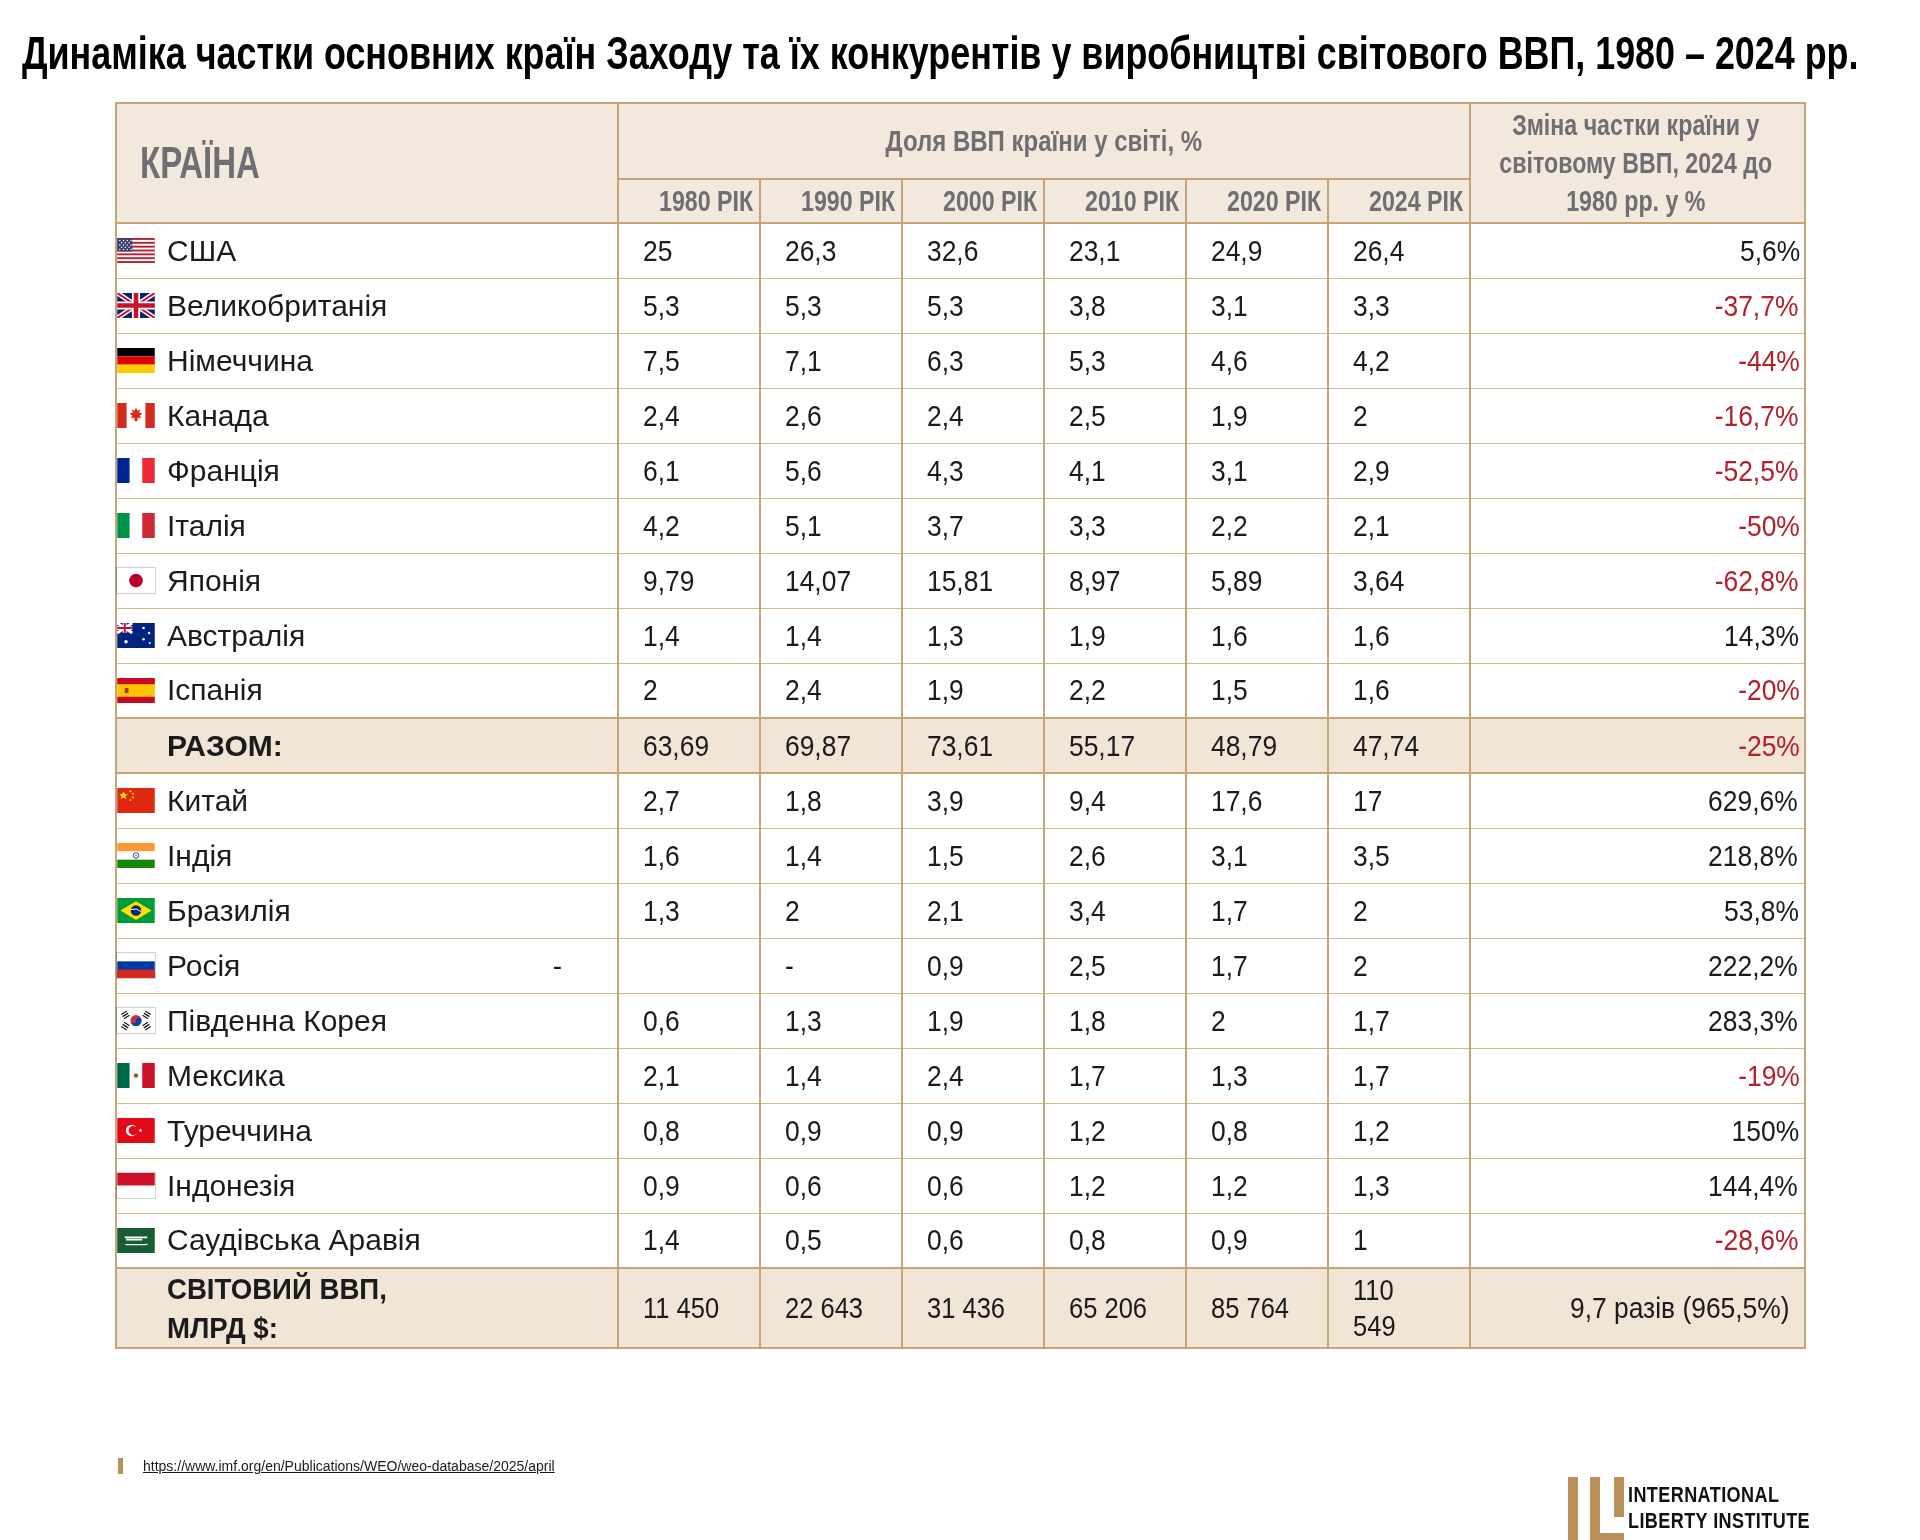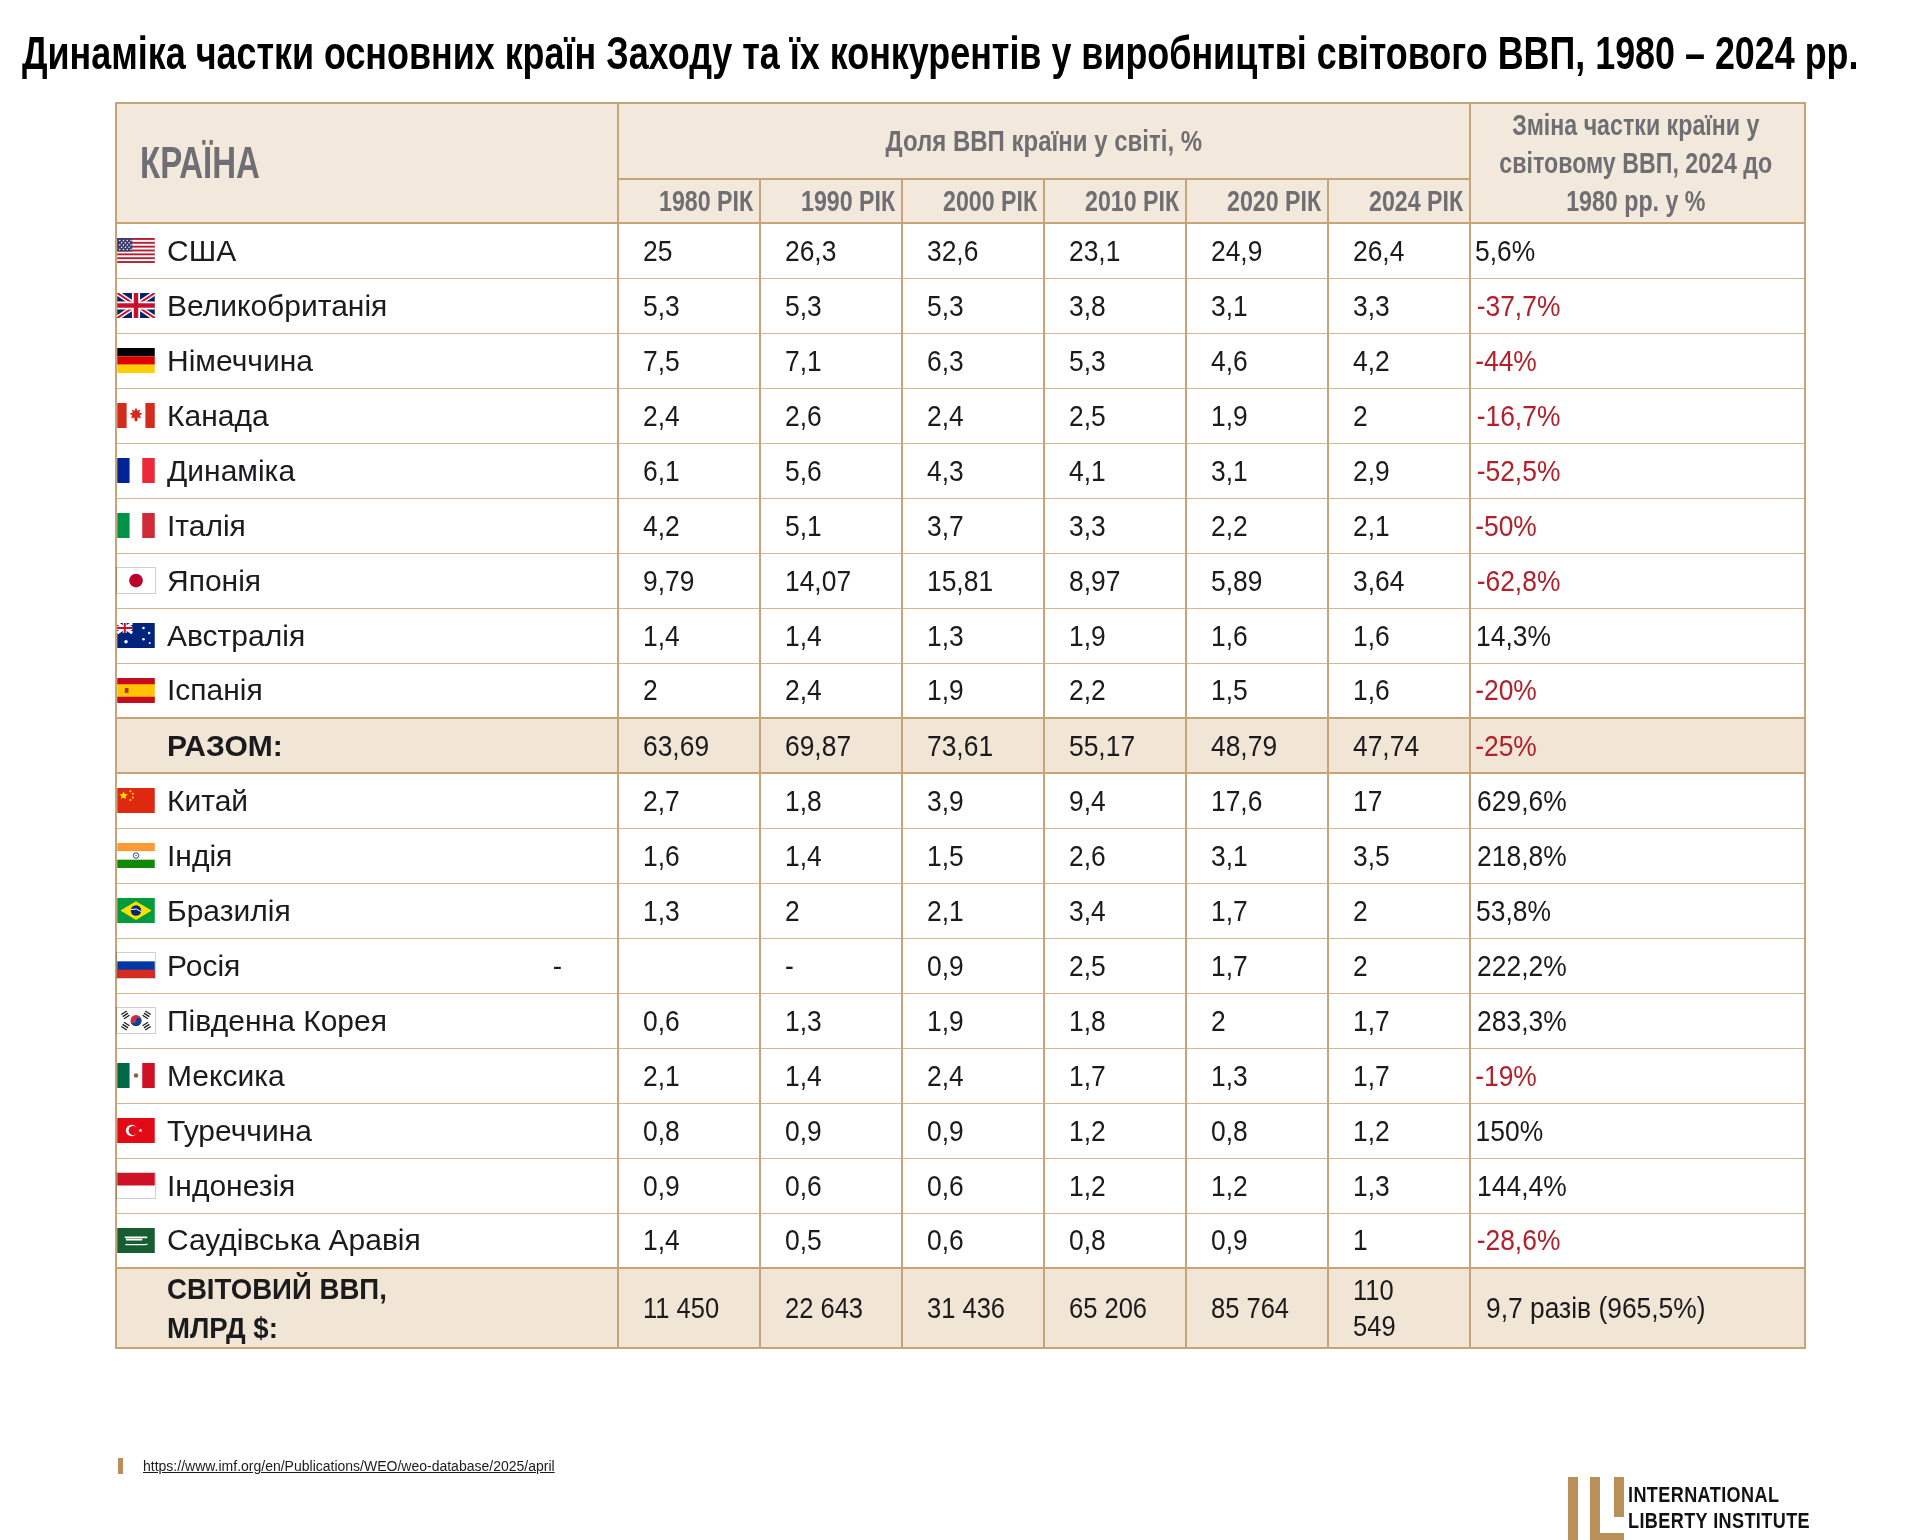--- a/index.html
+++ b/index.html
@@ -48,21 +48,21 @@
   .flag{width:38px;height:25px;flex:none;display:inline-flex;}
   .flag svg{width:100%;height:100%;display:block;}
   .flag-light{box-shadow:0 0 0 1px rgba(0,0,0,.18);}
   .cname{font-size:30px;}
   .blabel{font-weight:700;margin-left:50px;}
   .world-label{display:inline-block;max-width:300px;line-height:1.3;font-size:30px;
     transform:scaleX(.92);transform-origin:left center;}
   .note{margin-left:auto;padding-right:55px;font-size:28px;}
   .c-val{text-align:left;padding-left:24px;}
   .num{font-size:30px;display:inline-block;transform:scaleX(.88);transform-origin:left center;white-space:nowrap;}
-  .c-chg{text-align:left;}
+  .c-chg{text-align:right;}
   .num-c{font-size:30px;display:inline-block;transform:scaleX(.88);transform-origin:center center;white-space:nowrap;}
   .neg{color:var(--red,#b2212b);}
   tr.world .num{font-size:29px;}
   .wrapnum{white-space:normal;max-width:64px;line-height:1.25;text-align:left;}
   .footer{position:absolute;left:118px;top:1458px;display:flex;align-items:stretch;}
   .footer-bar{width:5px;background:var(--tan,#b9905a);margin-right:20px;}
   .src{display:flex;flex-direction:column;justify-content:center;gap:9px;}
   .src-line{font-size:21px;color:#1b1b1d;}
   .src-link{font-size:14px;color:#1b1b1d;text-decoration:underline;}
   .logo{position:absolute;right:70px;top:1458px;display:flex;align-items:flex-start;gap:2px;margin-top:19px;}
@@ -232,21 +232,21 @@
         <tr class="country">
           <td class="c-name">
             <div class="row-flex">
               <span class="flag">
                 <svg viewBox="0 0 30 20">
                   <rect width="10" height="20" fill="#002395"></rect>
                   <rect x="10" width="10" height="20" fill="#fff"></rect>
                   <rect x="20" width="10" height="20" fill="#ed2939"></rect>
                 </svg>
               </span>
-              <span class="cname">Динаміка</span>
+              <span class="cname">Франція</span>
             </div>
           </td>
           <td class="c-val"><span class="num">6,1</span></td>
           <td class="c-val"><span class="num">5,6</span></td>
           <td class="c-val"><span class="num">4,3</span></td>
           <td class="c-val"><span class="num">4,1</span></td>
           <td class="c-val"><span class="num">3,1</span></td>
           <td class="c-val"><span class="num">2,9</span></td>
           <td class="c-chg"><span class="num-c neg">-52,5%</span></td>
         </tr>

